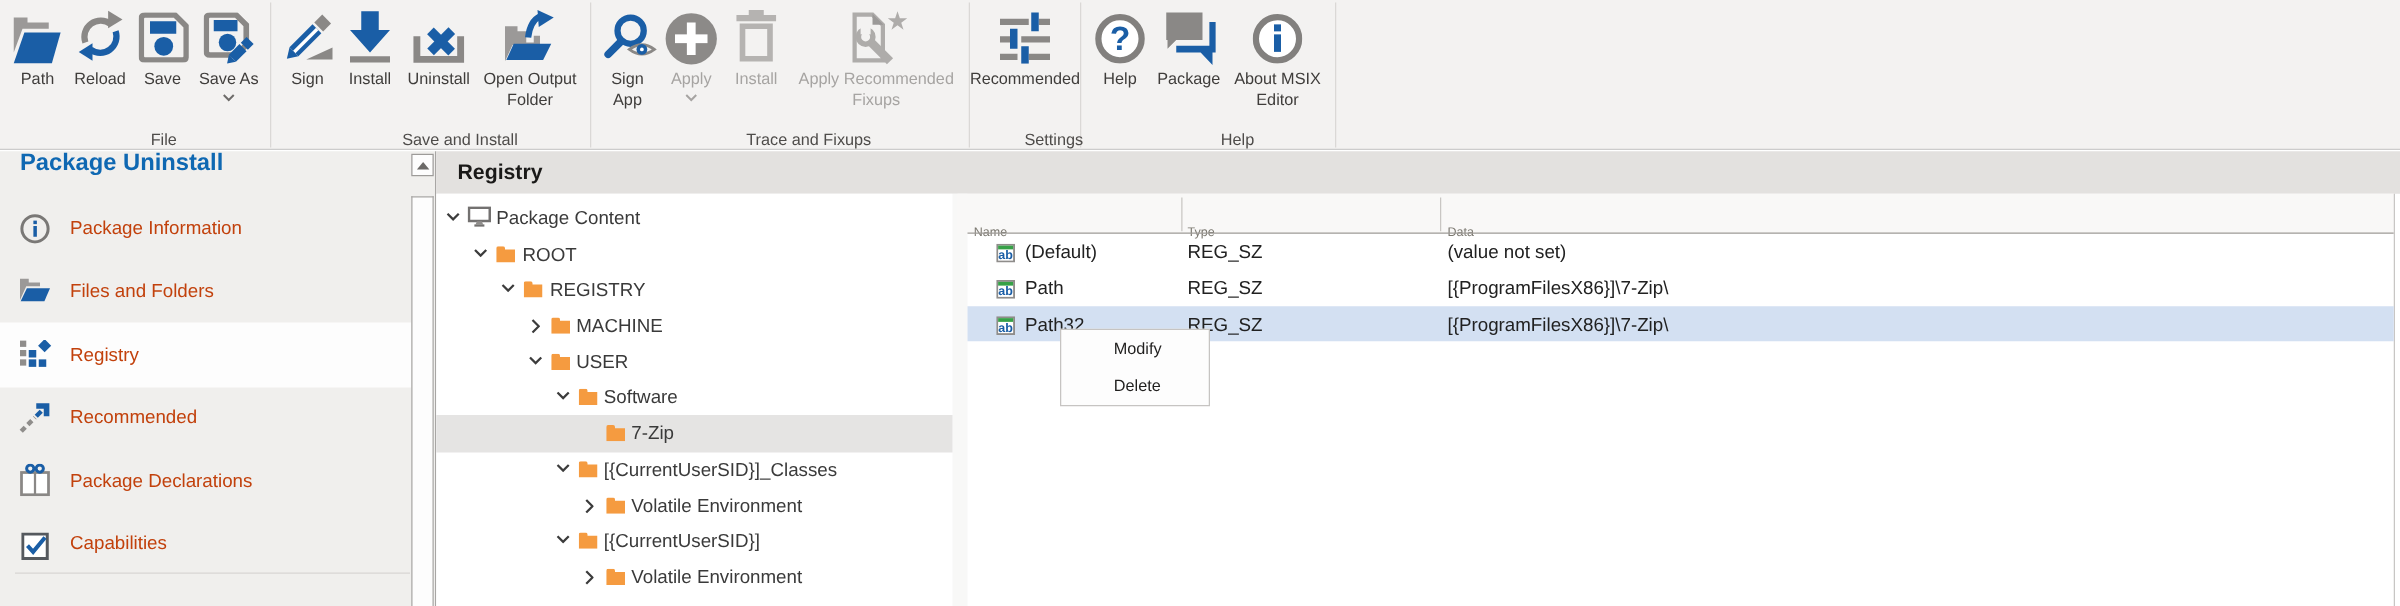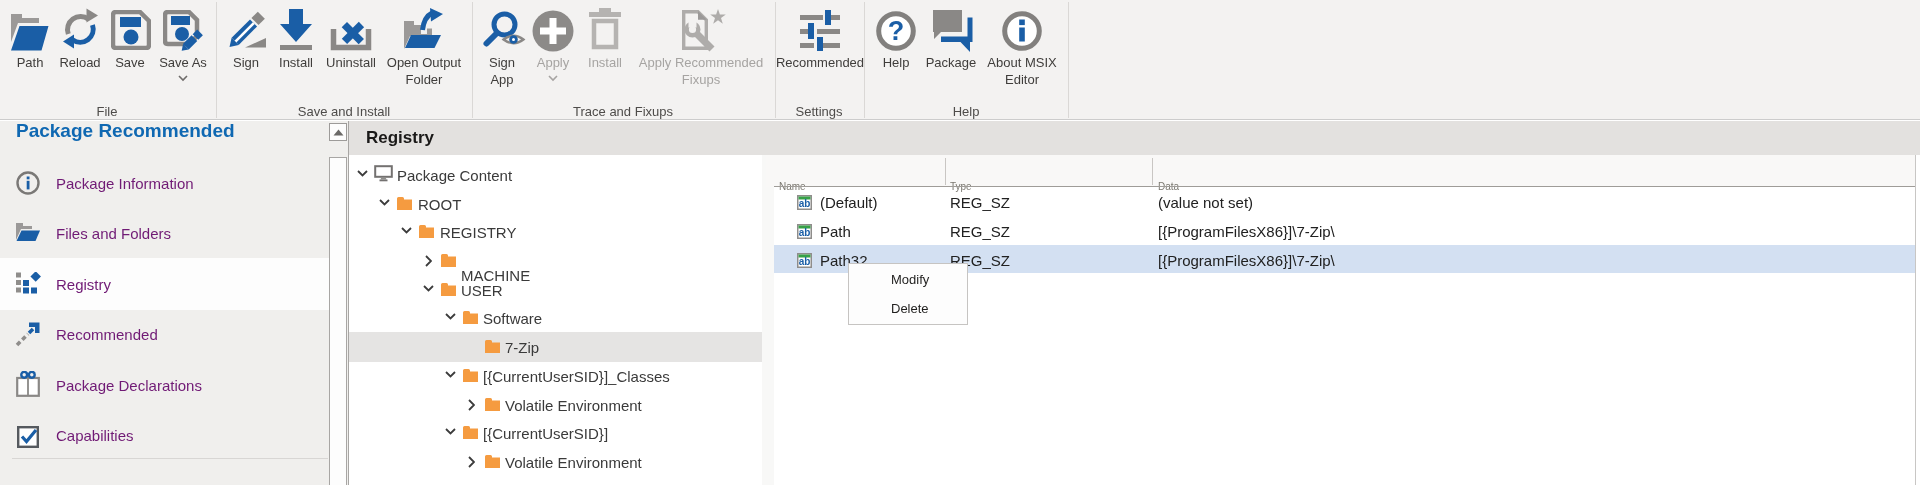--- a/index.html
+++ b/index.html
@@ -7,28 +7,28 @@
     font-family:"Liberation Sans", sans-serif; }
   .abs { position:absolute; }
   
   #ribbon { position:absolute; left:0; top:0; width:1920px; height:120px;
     background:#f3f2f1; border-bottom:1px solid #ccc; }
   .rsep { position:absolute; top:2px; height:116px; width:1px; background:#dad8d6; }
   .rlabel { position:absolute; top:54px; font-size:13px; color:#3f3d3b;
     text-align:center; line-height:17px; white-space:pre; transform:translateX(-50%); }
   .rlabel.dis { color:#a6a4a2; }
   .glabel { position:absolute; top:104px; font-size:13px; color:#4e4c4a;
-    text-align:center; transform:translateX(-50%); }
+    text-align:center; transform:translateX(-50%);margin-left:24px; }
   .chev { position:absolute; transform:translateX(-50%); }
   
   #sidebar { position:absolute; left:0; top:121px; width:348px; height:364px;
     background:#f0efed; }
   #sidetitle { position:absolute; left:16px; top:120px; font-size:19px;
     font-weight:bold; color:#0f68b2; }
-  .navitem { position:absolute; left:56px; font-size:15px; color:#701a75;
+  .navitem { position:absolute; left:56px; font-size:15px; color:#c2410c;
     transform:translateY(-50%); }
   #navsel { position:absolute; left:0; top:258px; width:346px; height:52px;
     background:#fdfdfd; }
   
   #sb-btn { position:absolute; left:329px; top:123px; width:18px; height:18px;
     background:#fdfdfd; border:1px solid #9d9b99; }
   #sb-track { position:absolute; left:329px; top:157px; width:18px; height:328px;
     background:#fdfdfd; border:1px solid #a8a6a4; border-bottom:none; }
   #splitter { position:absolute; left:348px; top:121px; width:1px; height:364px;
     background:#a8a6a4; }
@@ -215,21 +215,21 @@
 </svg>
 
 <svg class="abs" style="left:1002px; top:11px" width="40" height="40" viewBox="0 0 40 40">
   <circle cx="20" cy="20" r="17.3" fill="#fff" stroke="#82807e" stroke-width="5"></circle>
   <rect x="17.2" y="8.5" width="5.6" height="5.6" fill="#1a5ea6"></rect>
   <rect x="17.2" y="16.5" width="5.6" height="14" fill="#1a5ea6"></rect>
 </svg>
 
 <div id="sidebar"></div>
 <div id="navsel"></div>
-<div id="sidetitle">Package Recommended</div>
+<div id="sidetitle">Package Uninstall</div>
 <div class="navitem" style="top:183px">Package Information</div>
 <div class="navitem" style="top:233px">Files and Folders</div>
 <div class="navitem" style="top:284px">Registry</div>
 <div class="navitem" style="top:334px">Recommended</div>
 <div class="navitem" style="top:385px">Package Declarations</div>
 <div class="navitem" style="top:435px">Capabilities</div>
 
 <svg class="abs" style="left:16px; top:171px" width="24" height="24" viewBox="0 0 24 24">
   <circle cx="12" cy="12" r="10.5" fill="none" stroke="#7a7876" stroke-width="2.4"></circle>
   <rect x="10.7" y="5.5" width="2.8" height="2.8" fill="#1a5ea6"></rect>
@@ -274,21 +274,21 @@
 
 <div id="band"></div>
 <div id="bandtitle">Registry</div>
 <div id="treepane"></div>
 <div id="treescroll"></div>
 <div id="treesel"></div>
 
 <div class="trow" style="left:397px; top:175px">Package Content</div>
 <div class="trow" style="left:418px; top:204px">ROOT</div>
 <div class="trow" style="left:440px; top:232px">REGISTRY</div>
-<div class="trow" style="left:461px; top:275px">MACHINE</div>
+<div class="trow" style="left:461px; top:261px">MACHINE</div>
 <div class="trow" style="left:461px; top:290px">USER</div>
 <div class="trow" style="left:483px; top:318px">Software</div>
 <div class="trow" style="left:505px; top:347px">7-Zip</div>
 <div class="trow" style="left:483px; top:376px">[{CurrentUserSID}]_Classes</div>
 <div class="trow" style="left:505px; top:405px">Volatile Environment</div>
 <div class="trow" style="left:483px; top:433px">[{CurrentUserSID}]</div>
 <div class="trow" style="left:505px; top:462px">Volatile Environment</div>
 <svg class="abs" style="left:357px; top:170px" width="11" height="7" viewBox="0 0 11 7">
     <polyline points="1,1 5.5,5.5 10,1" fill="none" stroke="#3c3c3c" stroke-width="1.8"></polyline>
   </svg>

